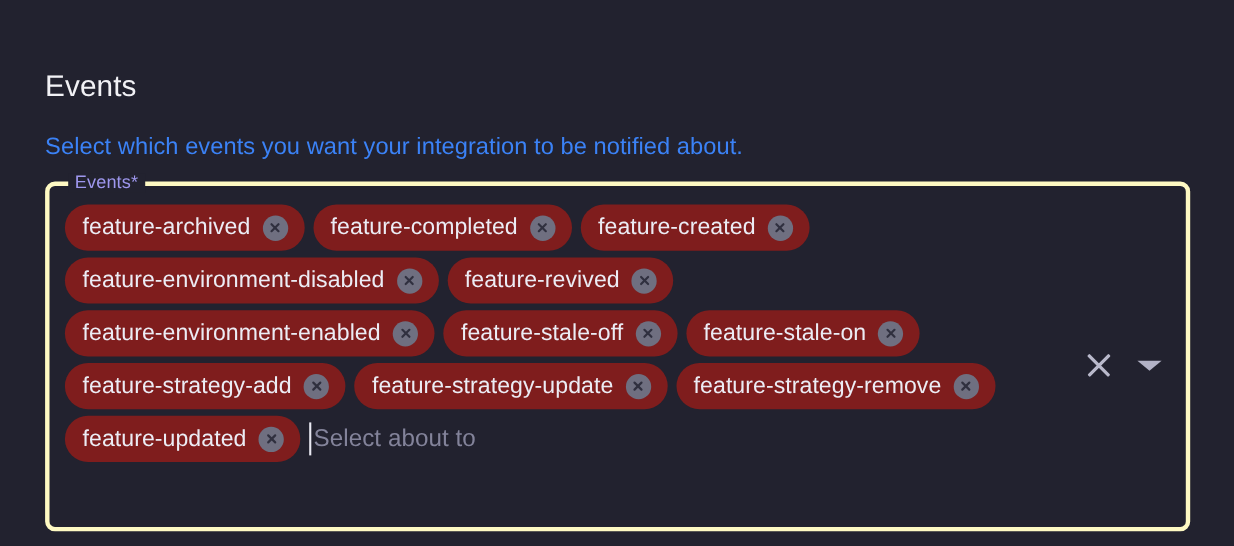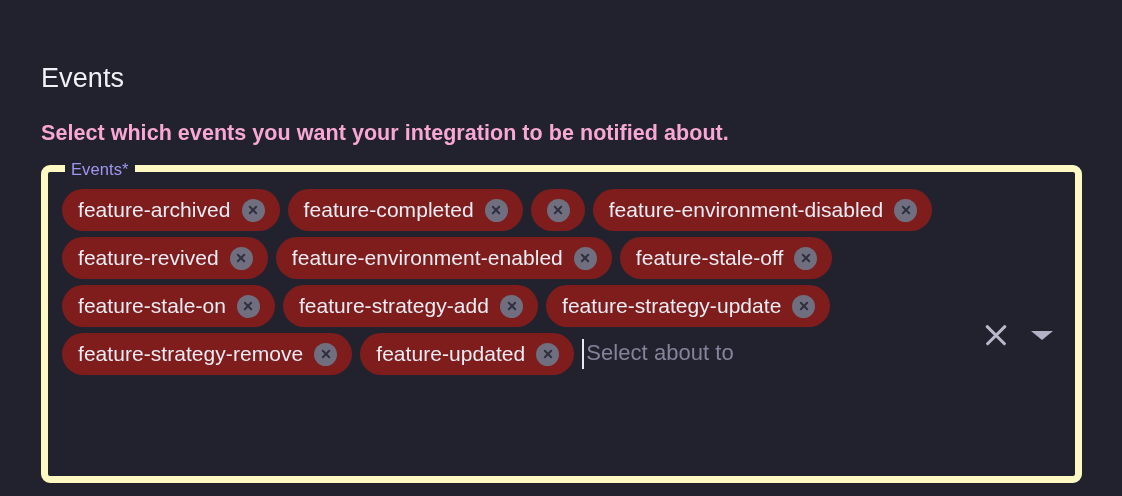--- a/index.html
+++ b/index.html
@@ -27,33 +27,33 @@
   .page-title {
     color: #f1f1f5;
     font-size: 27px;
     font-weight: 400;
     letter-spacing: 0.1px;
     line-height: 1.2;
     margin: 0 0 0 1px;
   }
 
   .page-subtitle {
-    color: #f9a8d4;
+    color: #3b82f6;
     font-size: 21.5px;
-    font-weight: 700;
+    font-weight: 400;
     line-height: 1.3;
     margin: 26px 0 0 1px;
     letter-spacing: 0.05px;
   }
 
   
   .select-fieldset {
     position: relative;
     margin: 17px 0 0 1px;
-    border: 7px solid #fef9c3;
+    border: 4px solid #fef9c3;
     border-radius: 9px;
     padding: 17px 14px 16px 14px;
     min-height: 318px;
   }
 
   .select-legend {
     position: absolute;
     top: -11px;
     left: 17px;
     padding: 0 6px;
@@ -200,20 +200,21 @@
 
       <div class="chip">
           <span class="chip-label">feature-archived</span>
           <span class="chip-remove"></span>
         </div>
         <div class="chip">
           <span class="chip-label">feature-completed</span>
           <span class="chip-remove"></span>
         </div>
         <div class="chip">
+          <span class="chip-label">feature-created</span>
           <span class="chip-remove"></span>
         </div>
         <div class="chip">
           <span class="chip-label">feature-environment-disabled</span>
           <span class="chip-remove"></span>
         </div>
         <div class="chip">
           <span class="chip-label">feature-revived</span>
           <span class="chip-remove"></span>
         </div>

